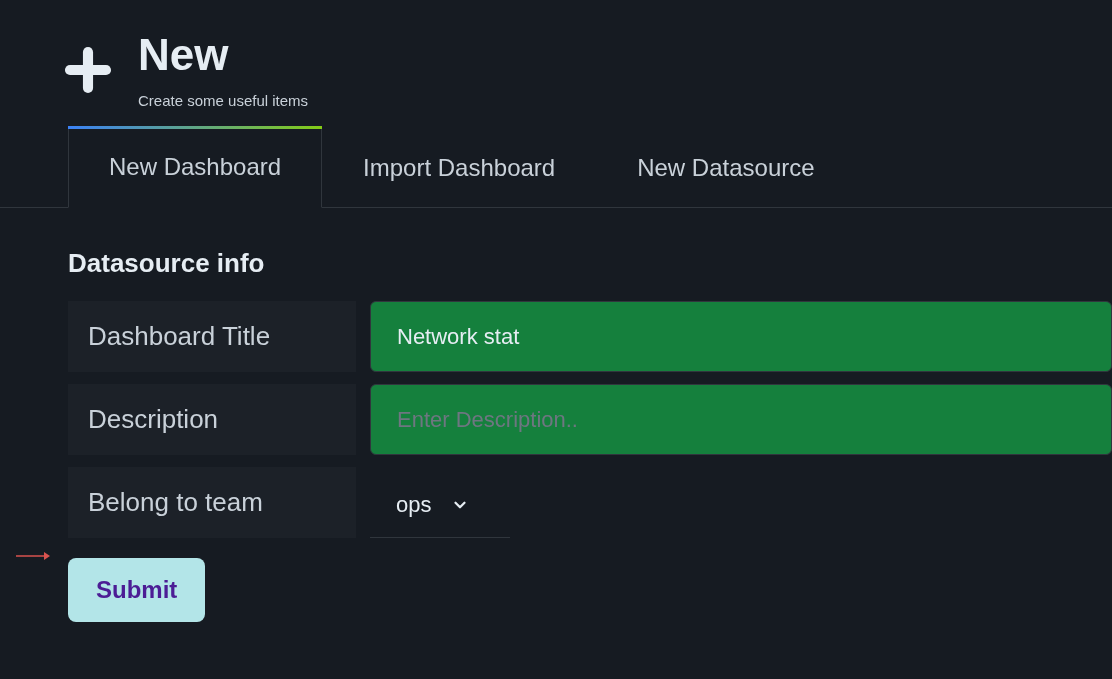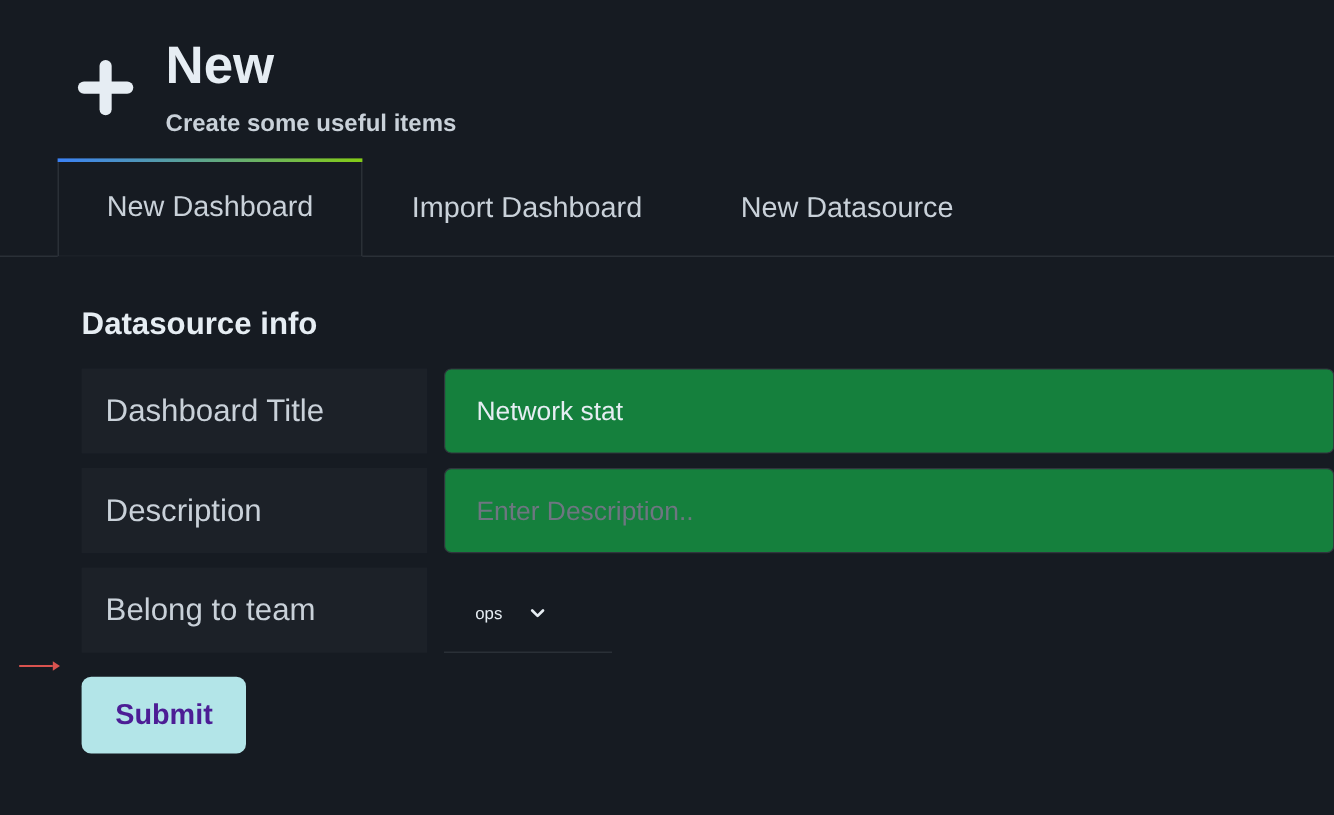--- a/index.html
+++ b/index.html
@@ -37,28 +37,28 @@
       display: flex;
       flex-direction: column;
       gap: 12px;
     }
     .page-title {
       font-size: 44px;
       font-weight: 600;
       color: #e6edf3;
     }
     .page-subtitle {
-      font-size: 20px;
-      font-weight: 700;
+      font-size: 15px;
+      font-weight: 400;
       color: #c9d1d9;
       text-align: center;
     }
     .tabs-container {
       border-bottom: 1px solid #30363d;
-      padding-left: 48px;
+      padding-left: 68px;
       text-align: right;
     }
     .tabs {
       display: flex;
       gap: 0;
     }
     .tab {
       padding: 24px 40px;
       font-size: 24px;
       color: #c9d1d9;
@@ -122,21 +122,21 @@
     .form-select-wrapper {
       display: flex;
       align-items: center;
       gap: 20px;
       padding: 16px 18px 10px 26px;
       border-bottom: 1px solid #30363d;
       cursor: pointer;
       min-width: 140px;
     }
     .form-select-value {
-      font-size: 14px;
+      font-size: 22px;
       color: #e6edf3;
     }
     .chevron-icon {
       width: 18px;
       height: 18px;
       display: flex;
       align-items: center;
       justify-content: center;
     }
     .submit-button {

